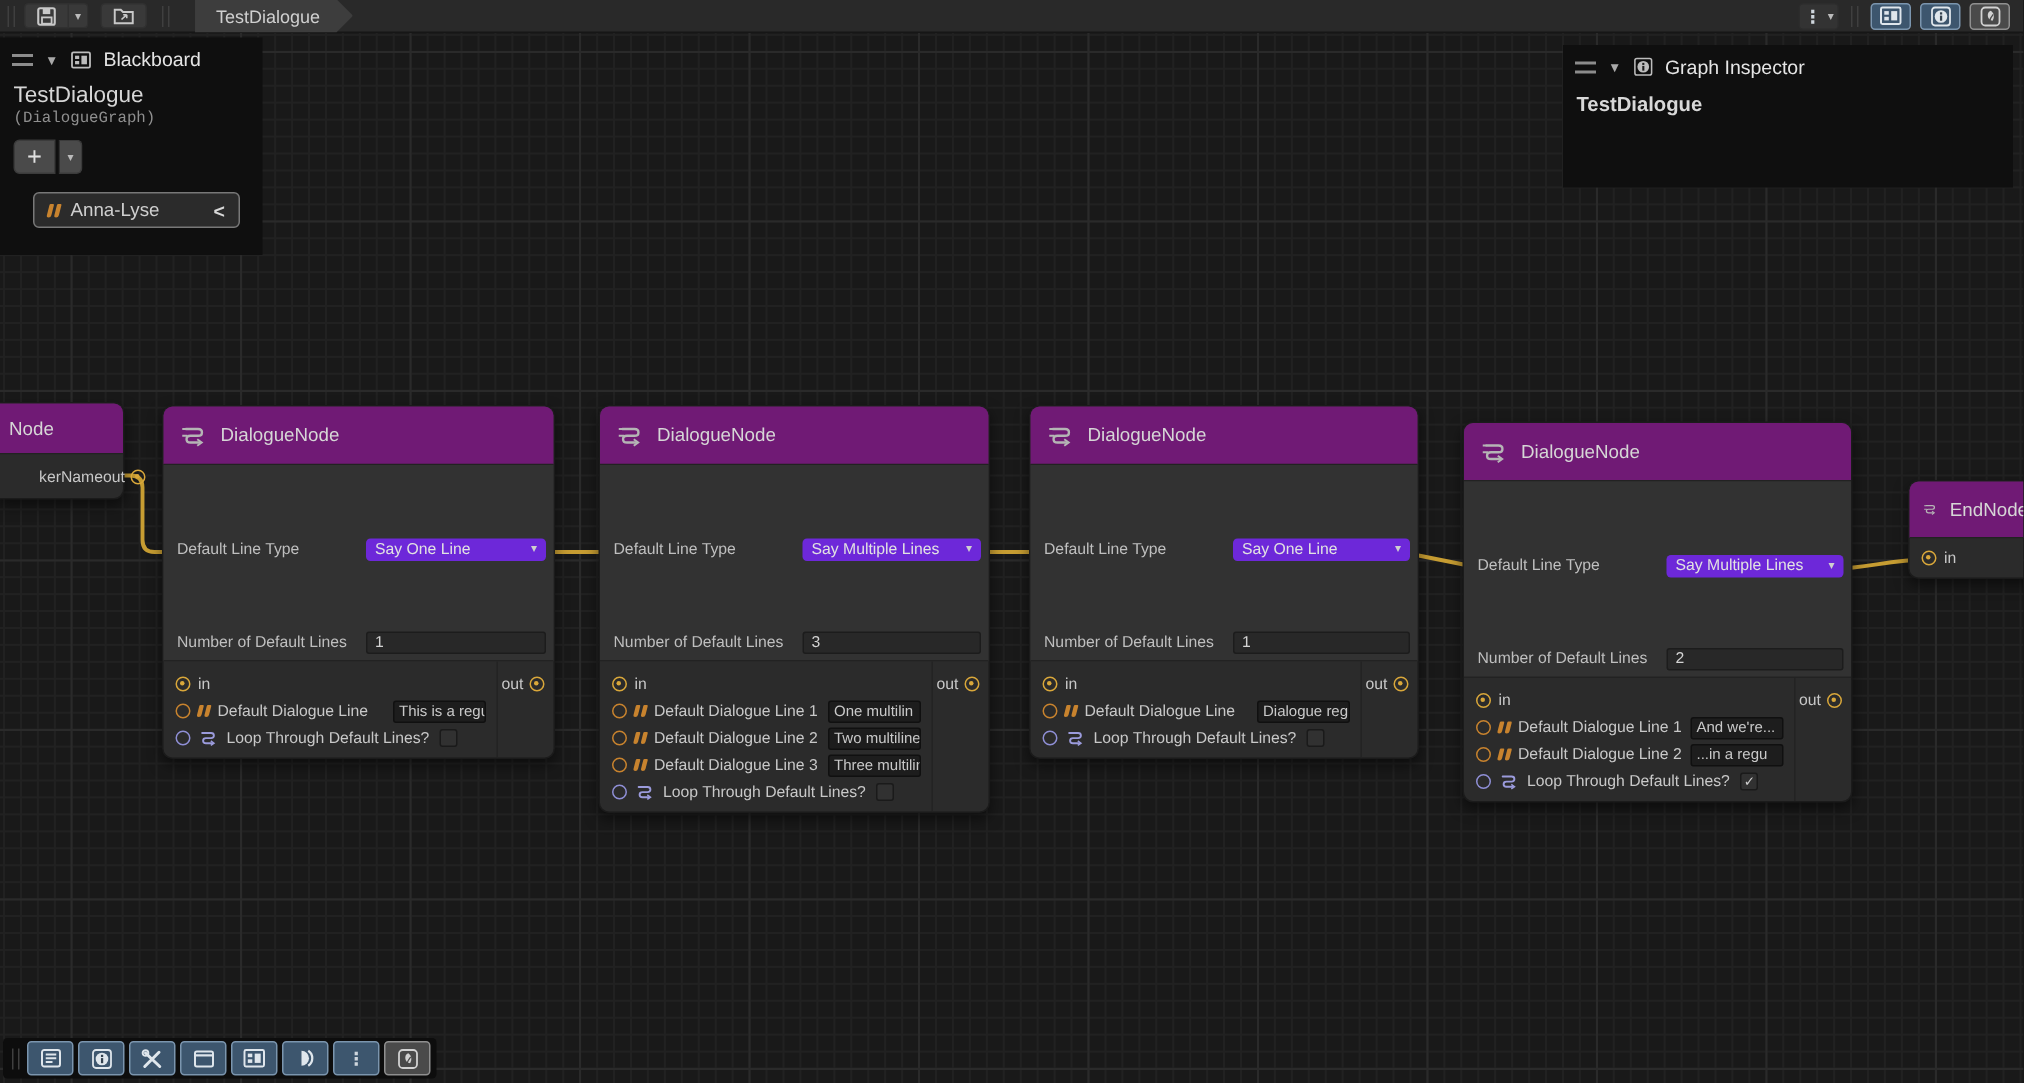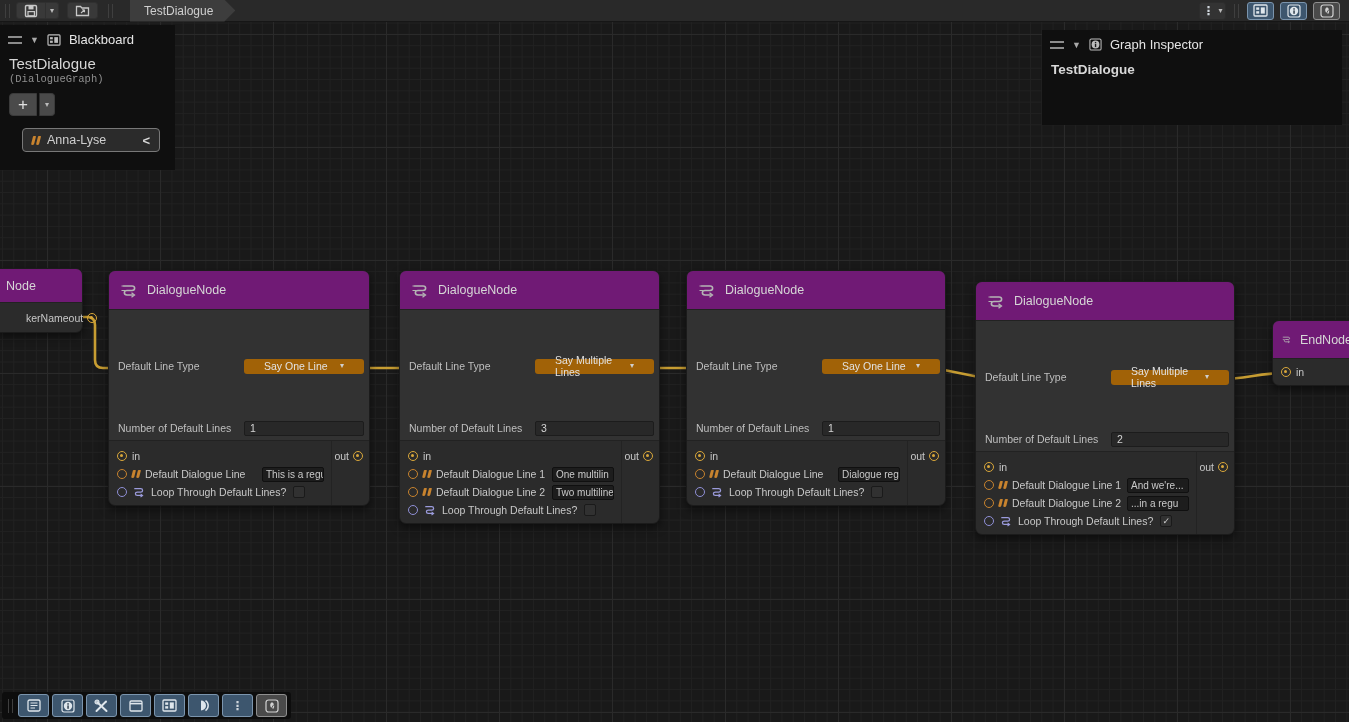--- a/index.html
+++ b/index.html
@@ -60,22 +60,22 @@
 
   
   .node { position:absolute; background:#2b2b2b; border:1px solid #1b1b1b; border-radius:7px;
     box-shadow:0 4px 9px rgba(0,0,0,.5); z-index:20; }
   .nhead { height:39px; background:#701a75; border-bottom:1px solid #222;
     border-radius:6px 6px 0 0; display:flex; align-items:center; gap:8px; padding:0 11px; }
   .ntitle { font-size:12.5px; color:#d6d6d6; }
   .nprops { background:#323232; border-bottom:1px solid #222; padding:3px 5px 3px 9px; }
   .prow { height:18px; display:flex; align-items:center;margin-top:44px; }
   .plabel { width:126px; flex:none; font-size:10.5px; color:#bfbfbf; }
-  .dropdown { flex:1; height:15px; background:#a16207; border-radius:3px; display:flex;
-    align-items:center; padding:0 20px; font-size:10.5px; color:#e2e2e2; }
+  .dropdown { flex:1; height:15px; background:#6d28d9; border-radius:3px; display:flex;
+    align-items:center; padding:0 6px; font-size:10.5px; color:#e2e2e2; }
   .dropdown .caret { margin-left:auto; color:#cfcfcf; }
   .nfield { flex:1; height:15px; background:#282828; border:1px solid #1c1c1c; border-radius:2px;
     font-size:10.5px; color:#d4d4d4; padding:0 5px; line-height:13px; }
   .nbody { display:flex; }
   .nin { flex:1; padding:6px 0 4px 0; }
   .nout { width:38px; border-left:1px solid #232323; padding:6px 0 4px 0; }
   .port-row { height:18px; display:flex; align-items:center; gap:5px; padding-left:8px; }
   .port-row.outrow { padding:0 6px 0 0; justify-content:flex-end; gap:4px; }
   .pl { font-size:10.5px; color:#c8c8c8; white-space:nowrap; }
   .pc { width:10px; height:10px; flex:none; border-radius:50%; border:1.5px solid; position:relative; }
@@ -326,20 +326,29 @@
         <div class="port-row">
           <span class="pc o"></span>
           <span class="qq small">
               <i></i>
               <i></i>
             </span>
           <span class="pl">Default Dialogue Line 2</span>
           <div class="pfield">Two multiline</div>
         </div>
         <div class="port-row">
+          <span class="pc o"></span>
+          <span class="qq small">
+              <i></i>
+              <i></i>
+            </span>
+          <span class="pl">Default Dialogue Line 3</span>
+          <div class="pfield">Three multilin</div>
+        </div>
+        <div class="port-row">
           <span class="pc p"></span>
           <svg width="14" height="11" viewBox="0 0 16 13">
             <path d="M3 2 H10 C13 2 13 6 10 6 H6 C3 6 3 10 6 10 H11" fill="none" stroke="#9b9bdc" stroke-width="1.5" stroke-linecap="round"></path>
             <path d="M9.8 8.2 L12.3 10 L9.8 11.8" fill="none" stroke="#9b9bdc" stroke-width="1.2"></path>
           </svg>
           <span class="pl">Loop Through Default Lines?</span>
           <span class="cb"></span>
         </div>
       </div>
       <div class="nout">

